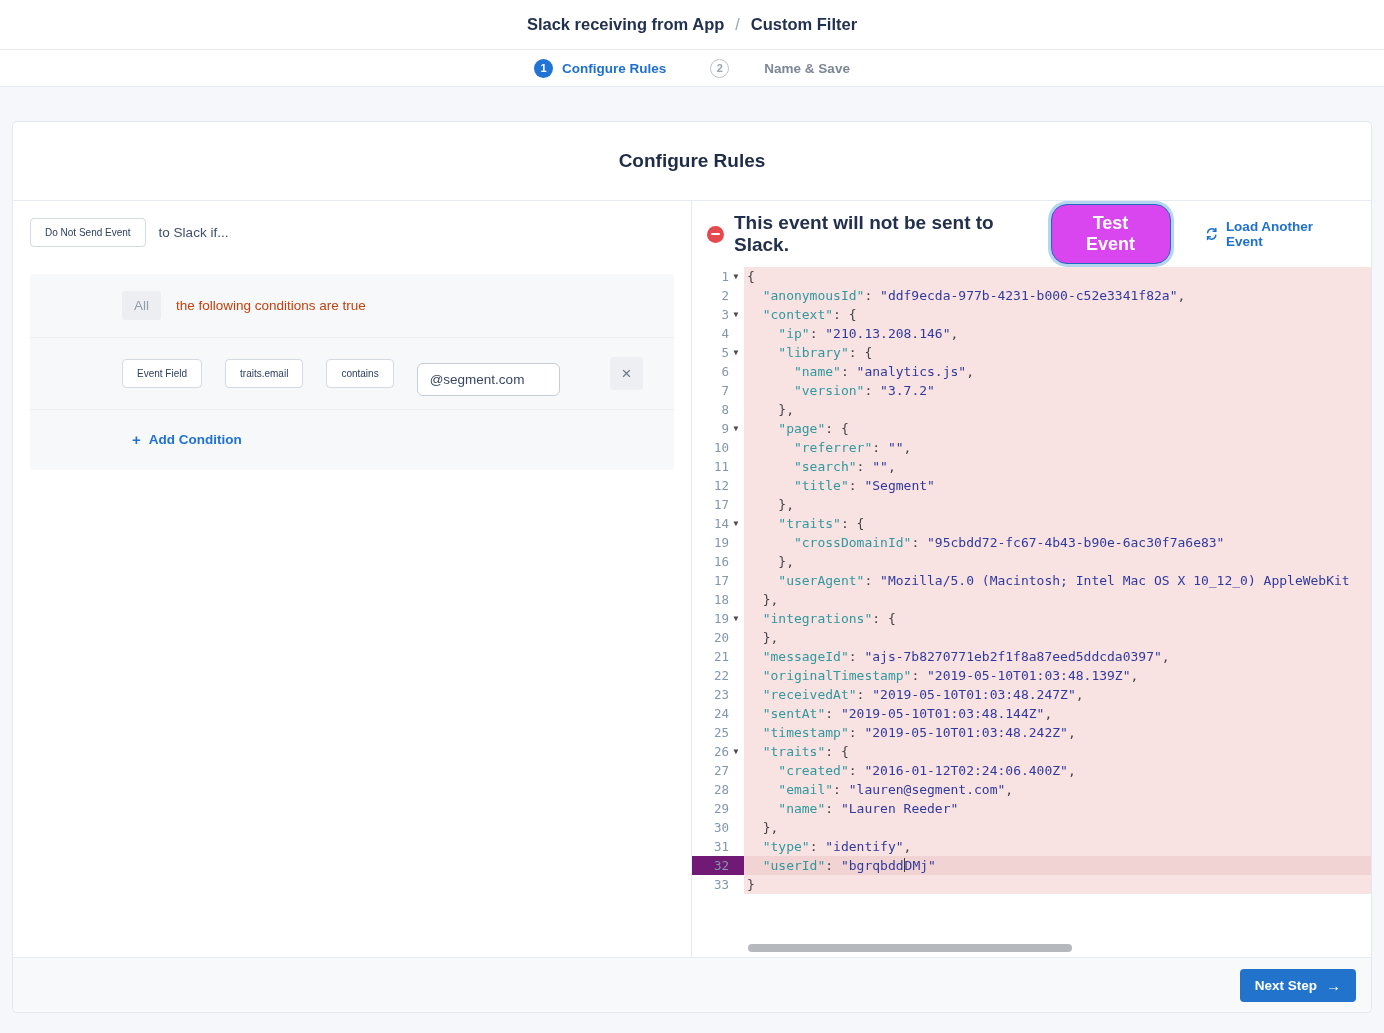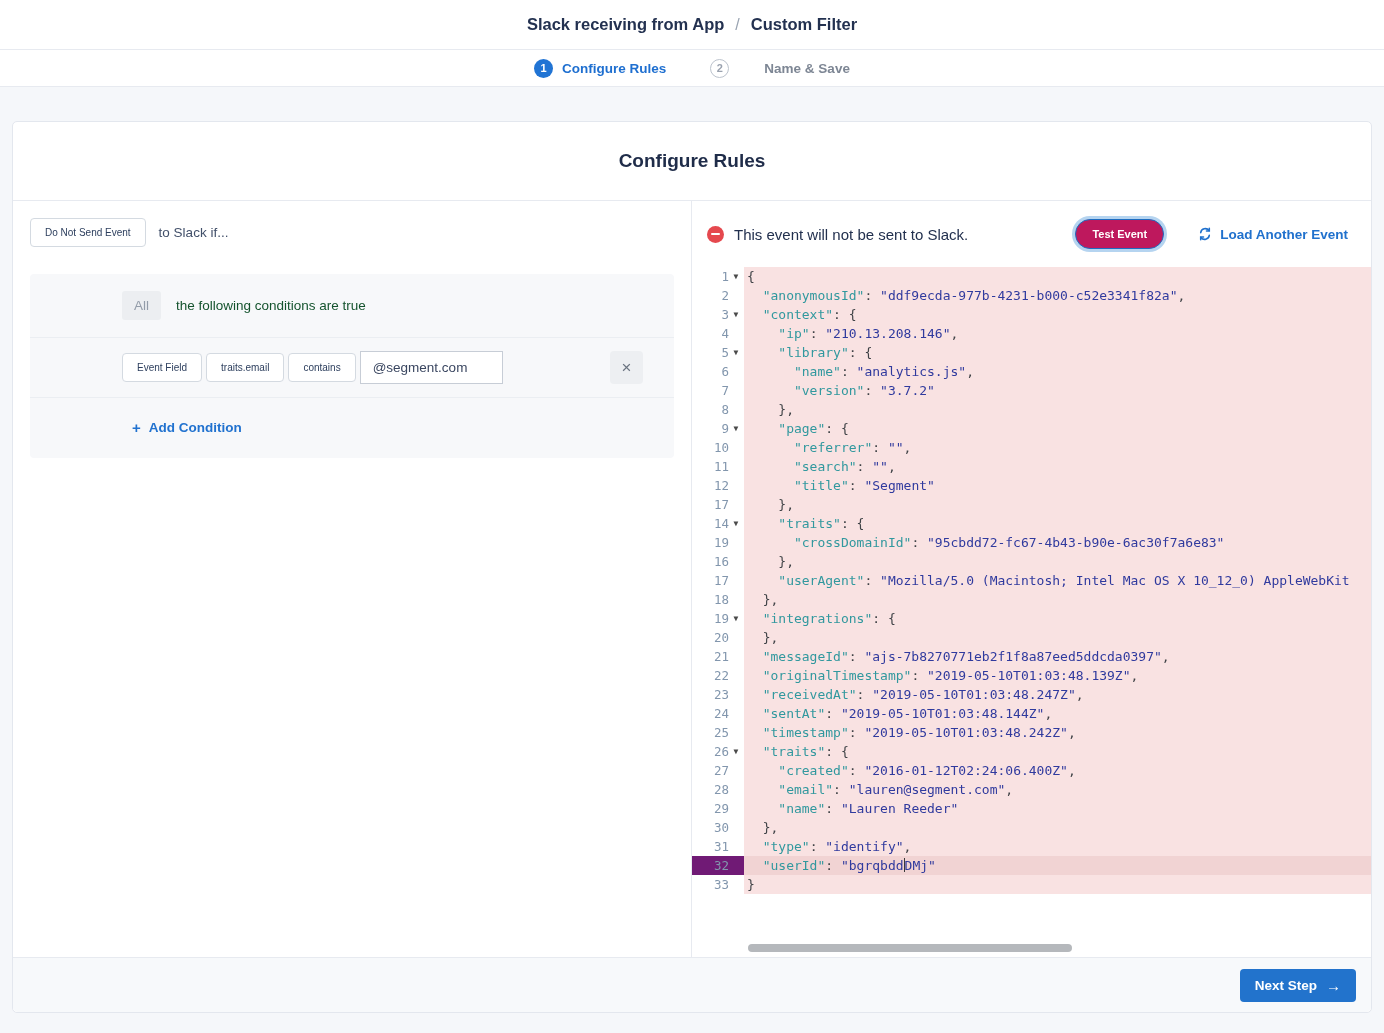--- a/index.html
+++ b/index.html
@@ -36,41 +36,41 @@
 
   
   .left-panel { width:679px; flex:none; border-right:1px solid #e7eaf0; }
   .action-row { display:flex; align-items:center; gap:13px; margin:17px 0 0 17px;
                 font-size:13.5px; color:#42506a; }
   .btn-light { background:#fff; border:1px solid #d4dae1; border-radius:4px; padding:8px 14px;
                font-size:10px; color:#2c3e5d; font-weight:500; font-family:inherit; cursor:pointer; }
   .cond-group { margin:27px 17px 0; background:#f7f8fa; border-radius:4px; }
   .cond-row1 { padding:17px 0 17px 92px; display:flex; align-items:center; gap:15px; }
   .badge { background:#eceef1; color:#939ca9; padding:7px 12px; border-radius:3px; font-size:13.5px; }
-  .cond-text { color:#14532d; font-size:13.5px; }
+  .cond-text { color:#c2410c; font-size:13.5px; }
   .cond-row2 { padding:13px 31px 13px 92px; border-top:1px solid #ebeef2;
-               display:flex; align-items:center; gap:4px; }
-  .value-input { width:143px; height:33px; border:1px solid #c7cdd6; border-radius:0;
-                 padding:0 12px; font-size:13.5px; color:#3a4660; font-family:inherit; background:#fff; }
+               display:flex; align-items:center; gap:23px; }
+  .value-input { width:143px; height:33px; border:1px solid #c7cdd6; border-radius:6px;
+                 padding:0 12px; font-size:13.5px; color:#3a4660; font-family:inherit; background:#fff;margin-top:12px; }
   .remove-btn { margin-left:auto; width:33px; height:33px; background:#edeff2; border:none;
                 border-radius:4px; color:#6a7380; font-size:17px; display:flex; align-items:center;
                 justify-content:center; cursor:pointer; }
   .cond-row3 { padding:21px 0 21px 102px; border-top:1px solid #ebeef2; }
   .add-link { color:#2172cf; font-size:13.5px; font-weight:600; display:inline-flex;
               align-items:center; gap:8px; text-decoration:none; cursor:pointer; }
   .plus-glyph { font-size:15px; font-weight:600; }
 
   
   .right-panel { flex:1; display:flex; flex-direction:column; min-width:0; }
   .preview-header { height:66px; flex:none; display:flex; align-items:center; padding:0 15px; gap:10px; }
   .minus-icon { width:17px; height:17px; border-radius:50%; background:#e5484e; position:relative; flex:none; }
   .minus-icon::after { content:""; position:absolute; left:4px; right:4px; top:7px; height:2.5px;
                        background:#fff; border-radius:1px; }
-  .status-text { font-size:15px; font-weight:400; color:#22304e; }
-  .test-btn { margin-left:auto; background:#be185d; color:#fff; font-size:11px; font-weight:600;
+  .status-text { font-size:19px; font-weight:700; color:#22304e; }
+  .test-btn { margin-left:auto; background:#d946ef; color:#fff; font-size:18px; font-weight:600;
               padding:8px 16px; border-radius:16px; border:1px solid #1e6cc0;
               box-shadow:0 0 0 3px #b5d4f0; font-family:inherit; cursor:pointer; }
   .load-link { display:flex; align-items:center; gap:8px; color:#2071cd; font-size:13.5px;
                font-weight:600; margin-left:24px; margin-right:8px; text-decoration:none; cursor:pointer; }
   .refresh-icon { width:14px; height:14px; display:block; }
 
   
   .editor { flex:1; display:flex; position:relative; min-height:0; overflow:hidden;
             font-family:"DejaVu Sans Mono", monospace; font-size:13px; line-height:19px; background:#fff; }
   .gutter { width:52px; flex:none; background:#fff; }

